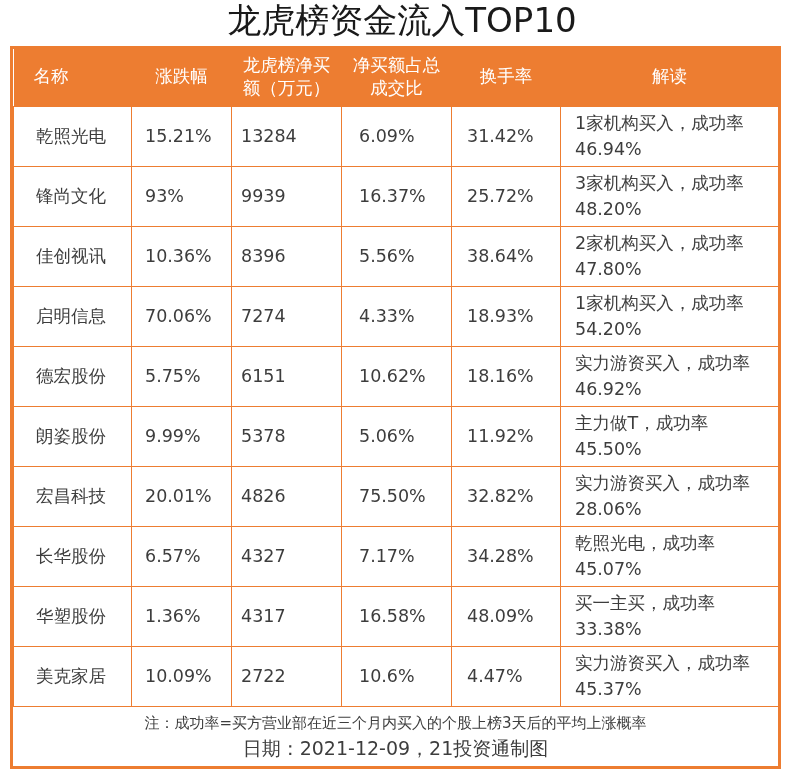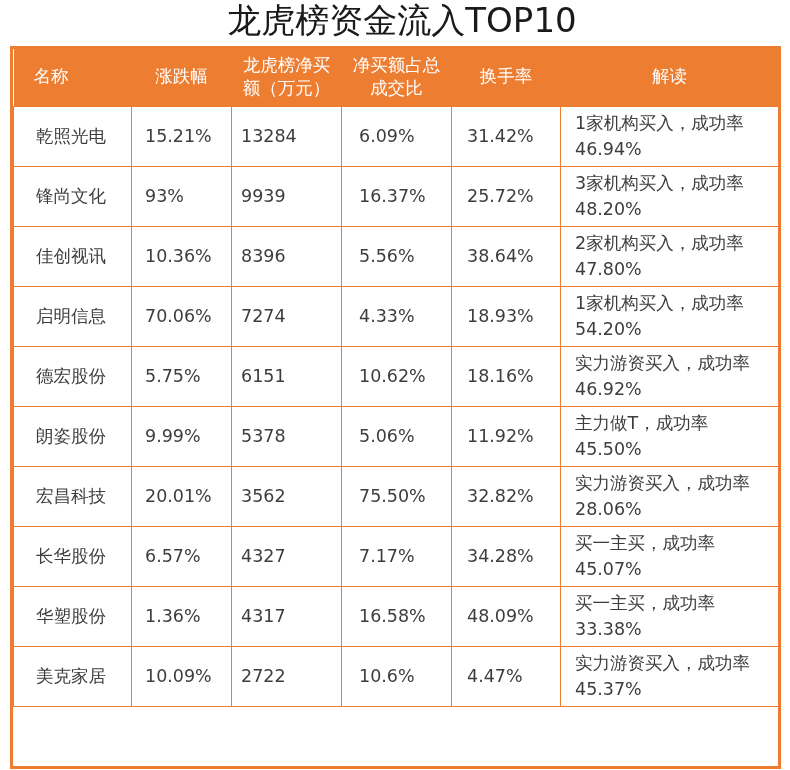--- a/index.html
+++ b/index.html
@@ -157,47 +157,51 @@
           <td class="cell-name">朗姿股份</td>
           <td class="cell-change">9.99%</td>
           <td class="cell-netbuy">5378</td>
           <td class="cell-ratio">5.06%</td>
           <td class="cell-turn">11.92%</td>
           <td class="cell-note">主力做T，成功率45.50%</td>
         </tr>
         <tr>
           <td class="cell-name">宏昌科技</td>
           <td class="cell-change">20.01%</td>
-          <td class="cell-netbuy">3562</td>
+          <td class="cell-netbuy">4826</td>
           <td class="cell-ratio">75.50%</td>
           <td class="cell-turn">32.82%</td>
           <td class="cell-note">实力游资买入，成功率28.06%</td>
         </tr>
         <tr>
           <td class="cell-name">长华股份</td>
           <td class="cell-change">6.57%</td>
           <td class="cell-netbuy">4327</td>
           <td class="cell-ratio">7.17%</td>
           <td class="cell-turn">34.28%</td>
-          <td class="cell-note">买一主买，成功率45.07%</td>
+          <td class="cell-note">乾照光电，成功率45.07%</td>
         </tr>
         <tr>
           <td class="cell-name">华塑股份</td>
           <td class="cell-change">1.36%</td>
           <td class="cell-netbuy">4317</td>
           <td class="cell-ratio">16.58%</td>
           <td class="cell-turn">48.09%</td>
           <td class="cell-note">买一主买，成功率33.38%</td>
         </tr>
         <tr>
           <td class="cell-name">美克家居</td>
           <td class="cell-change">10.09%</td>
           <td class="cell-netbuy">2722</td>
           <td class="cell-ratio">10.6%</td>
           <td class="cell-turn">4.47%</td>
           <td class="cell-note">实力游资买入，成功率45.37%</td>
         </tr>
       </tbody>
     </table>
 
+    <div class="board-footer">
+      <div class="footnote">注：成功率=买方营业部在近三个月内买入的个股上榜3天后的平均上涨概率</div>
+      <div class="dateline">日期：2021-12-09，21投资通制图</div>
+    </div>
   </div>
 
 </div>
 
 </body></html>

